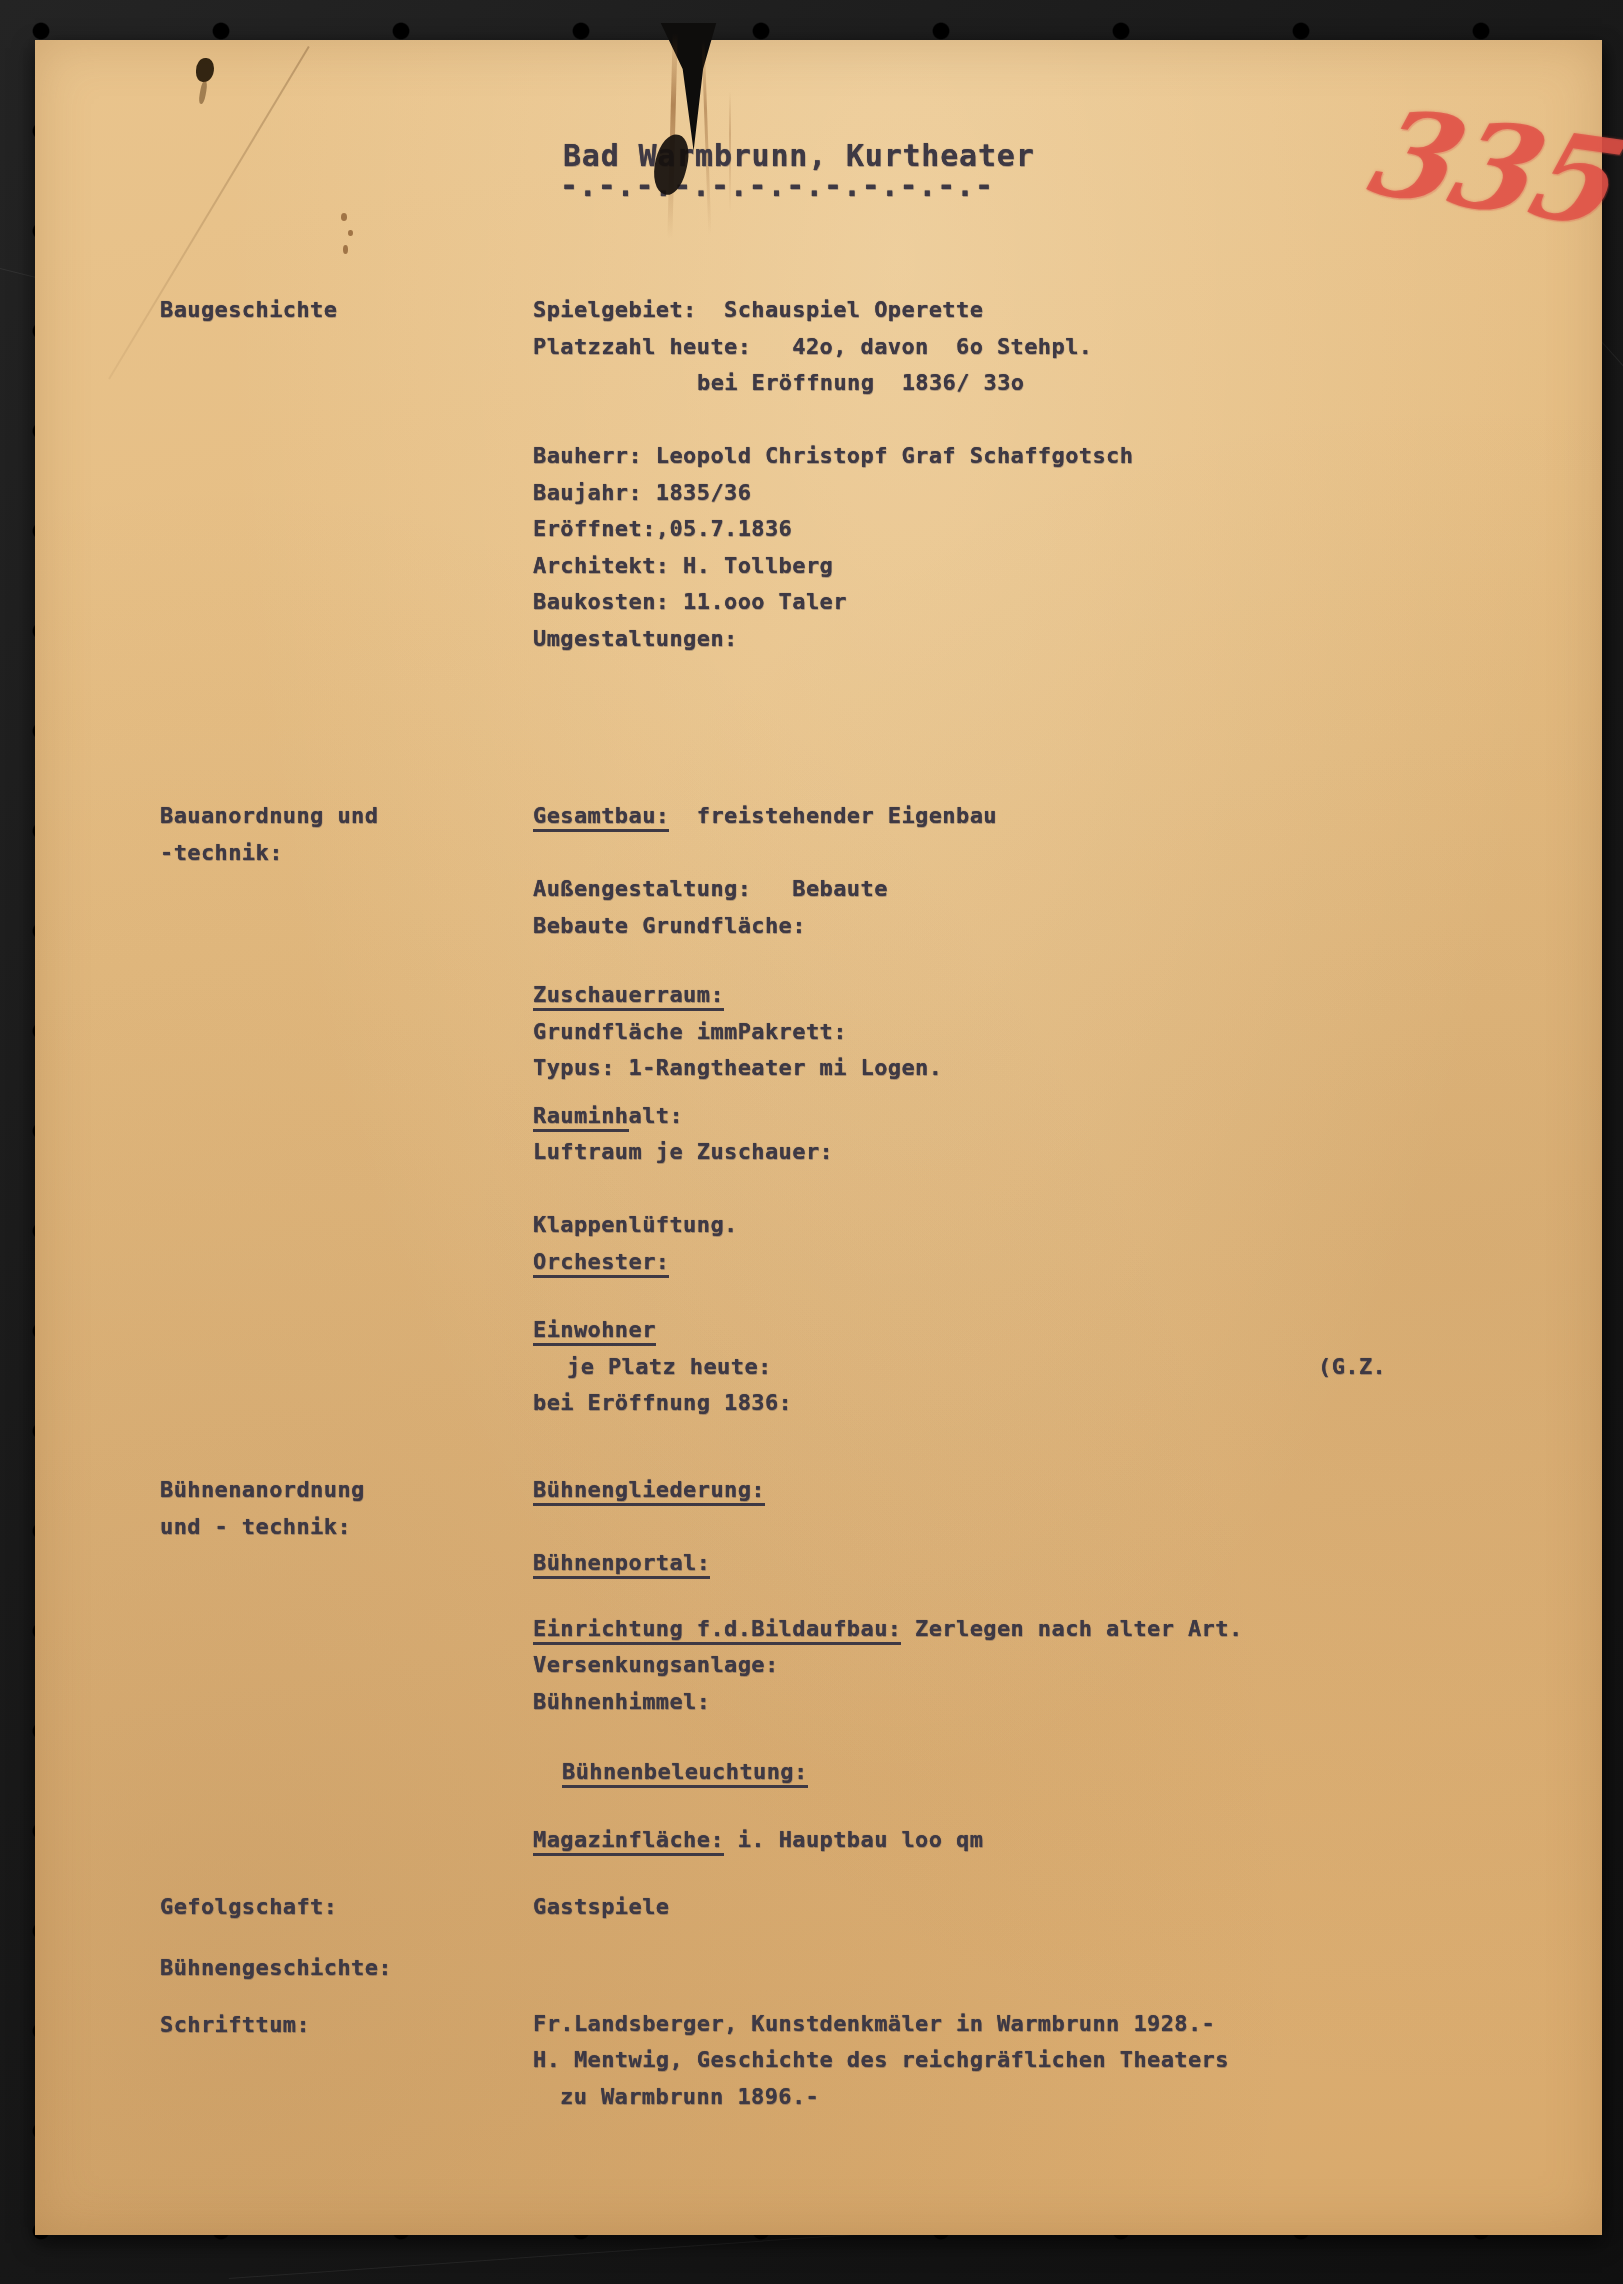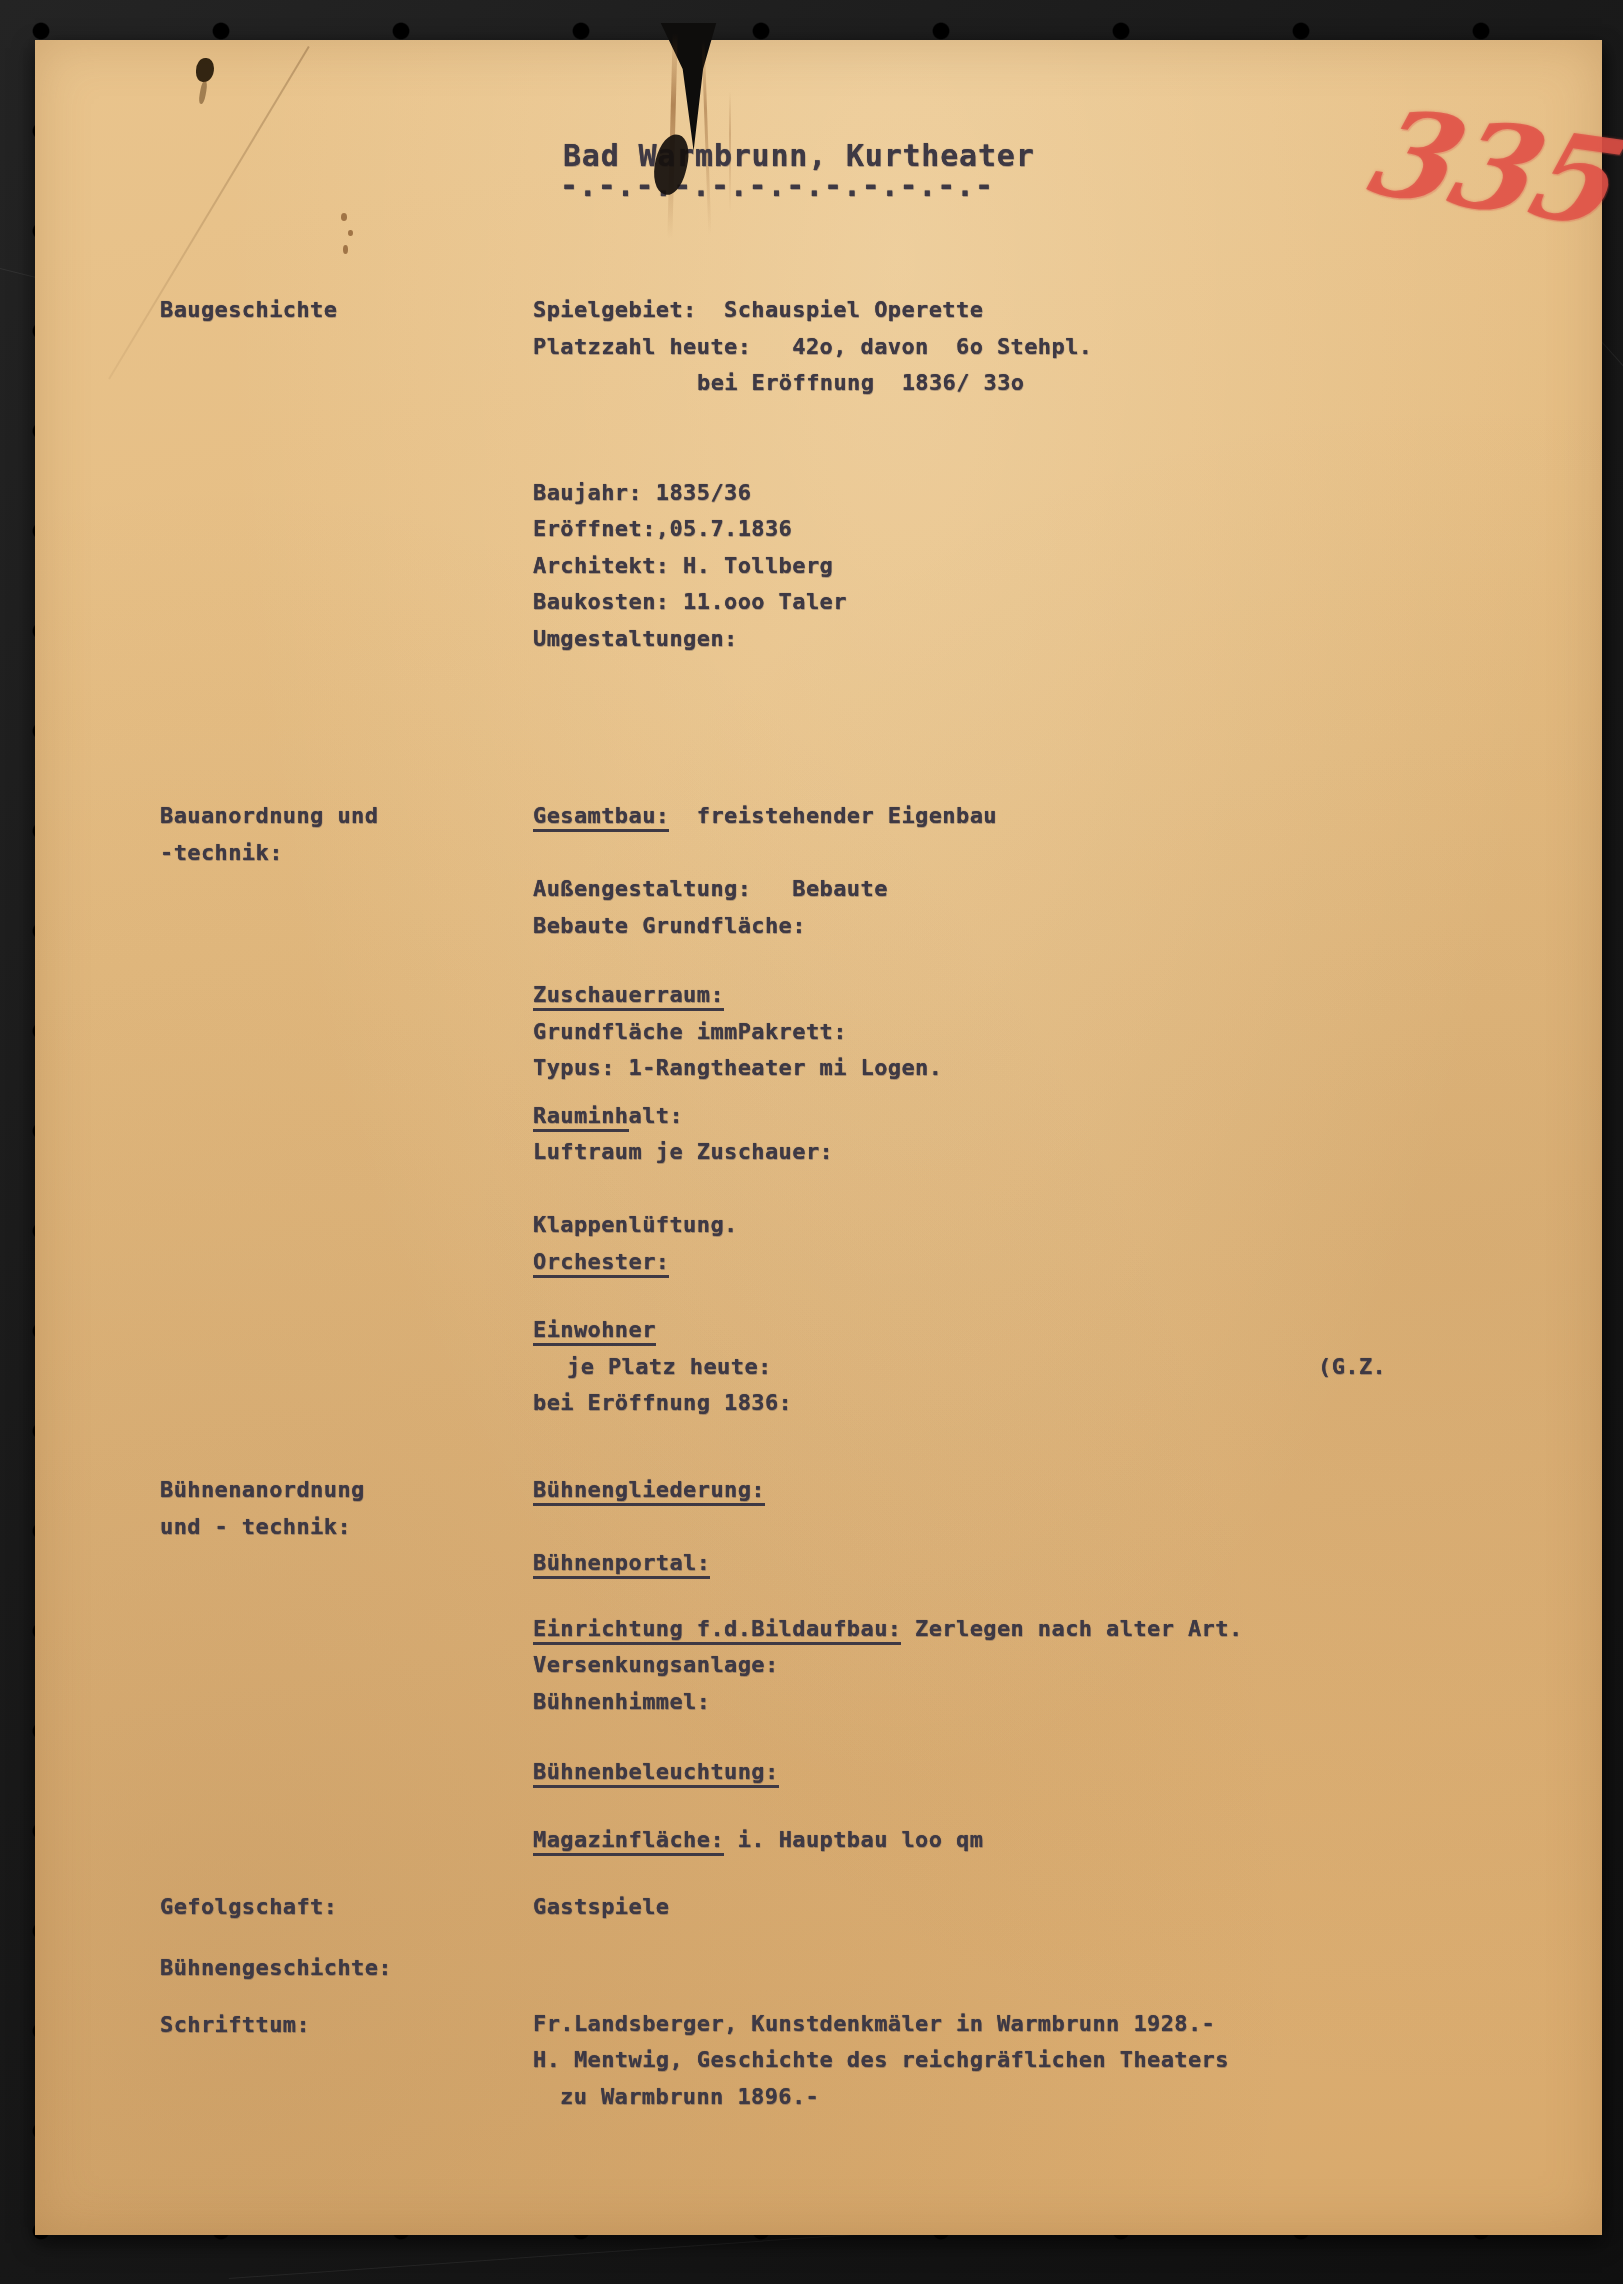--- a/index.html
+++ b/index.html
@@ -81,20 +81,21 @@
   <div class="stain speck" style="left:348px;top:230px;width:4.6px;height:6px;"></div>
   <div class="stain speck" style="left:343px;top:245px;width:5.3px;height:9px;"></div>
 
   <div id="typed-layer">
     <div class="tw" id="doc-title">Bad Warmbrunn, Kurtheater</div>
     <div class="tw" id="title-underline">-.-.-.-.-.-.-.-.-.-.-.-</div>
   <div class="tw" style="left: 160px; top: 293px;">Baugeschichte</div>
       <div class="tw" style="left: 533px; top: 293px;"><span class="part">Spielgebiet:  Schauspiel Operette</span></div>
       <div class="tw" style="left: 533px; top: 330px;"><span class="part">Platzzahl heute:   42o, davon  6o Stehpl.</span></div>
       <div class="tw" style="left: 697px; top: 366px;"><span class="part">bei Eröffnung  1836/ 33o</span></div>
+      <div class="tw" style="left: 533px; top: 439px;"><span class="part">Bauherr: Leopold Christopf Graf Schaffgotsch</span></div>
       <div class="tw" style="left: 533px; top: 476px;"><span class="part">Baujahr: 1835/36</span></div>
       <div class="tw" style="left: 533px; top: 512px;"><span class="part">Eröffnet:,05.7.1836</span></div>
       <div class="tw" style="left: 533px; top: 549px;"><span class="part">Architekt: H. Tollberg</span></div>
       <div class="tw" style="left: 533px; top: 585px;"><span class="part">Baukosten: 11.ooo Taler</span></div>
       <div class="tw" style="left: 533px; top: 622px;"><span class="part">Umgestaltungen:</span></div>
       <div class="tw" style="left: 160px; top: 799px;">Bauanordnung und</div>
       <div class="tw" style="left: 160px; top: 836px;">-technik:</div>
       <div class="tw" style="left: 533px; top: 799px;"><span class="part u">Gesamtbau:</span><span class="part">  freistehender Eigenbau</span></div>
       <div class="tw" style="left: 533px; top: 872px;"><span class="part">Außengestaltung:   Bebaute</span></div>
       <div class="tw" style="left: 533px; top: 909px;"><span class="part">Bebaute Grundfläche:</span></div>
@@ -108,21 +109,21 @@
       <div class="tw" style="left: 533px; top: 1313px;"><span class="part u">Einwohner</span></div>
       <div class="tw" style="left: 533px; top: 1350px; margin-left: 34px;"><span class="part">je Platz heute:</span><span class="part abs" style="left: 751px;">(G.Z.</span></div>
       <div class="tw" style="left: 533px; top: 1386px;"><span class="part">bei Eröffnung 1836:</span></div>
       <div class="tw" style="left: 160px; top: 1473px;">Bühnenanordnung</div>
       <div class="tw" style="left: 160px; top: 1510px;">und - technik:</div>
       <div class="tw" style="left: 533px; top: 1473px;"><span class="part u">Bühnengliederung:</span></div>
       <div class="tw" style="left: 533px; top: 1546px;"><span class="part u">Bühnenportal:</span></div>
       <div class="tw" style="left: 533px; top: 1612px;"><span class="part u">Einrichtung f.d.Bildaufbau:</span><span class="part"> Zerlegen nach alter Art.</span></div>
       <div class="tw" style="left: 533px; top: 1648px;"><span class="part">Versenkungsanlage:</span></div>
       <div class="tw" style="left: 533px; top: 1685px;"><span class="part">Bühnenhimmel:</span></div>
-      <div class="tw" style="left: 533px; top: 1755px;"><span class="part u">Bühnenbeleuchtung:</span></div>
+      <div class="tw" style="left: 562px; top: 1755px;"><span class="part u">Bühnenbeleuchtung:</span></div>
       <div class="tw" style="left: 533px; top: 1823px;"><span class="part u">Magazinfläche:</span><span class="part"> i. Hauptbau loo qm</span></div>
       <div class="tw" style="left: 160px; top: 1890px;">Gefolgschaft:</div>
       <div class="tw" style="left: 533px; top: 1890px;"><span class="part">Gastspiele</span></div>
       <div class="tw" style="left: 160px; top: 1951px;">Bühnengeschichte:</div>
       <div class="tw" style="left: 160px; top: 2008px;">Schrifttum:</div>
       <div class="tw" style="left: 533px; top: 2007px;"><span class="part">Fr.Landsberger, Kunstdenkmäler in Warmbrunn 1928.-</span></div>
       <div class="tw" style="left: 533px; top: 2043px;"><span class="part">H. Mentwig, Geschichte des reichgräflichen Theaters</span></div>
       <div class="tw" style="left: 560px; top: 2080px;"><span class="part">zu Warmbrunn 1896.-</span></div>
     </div>
 

